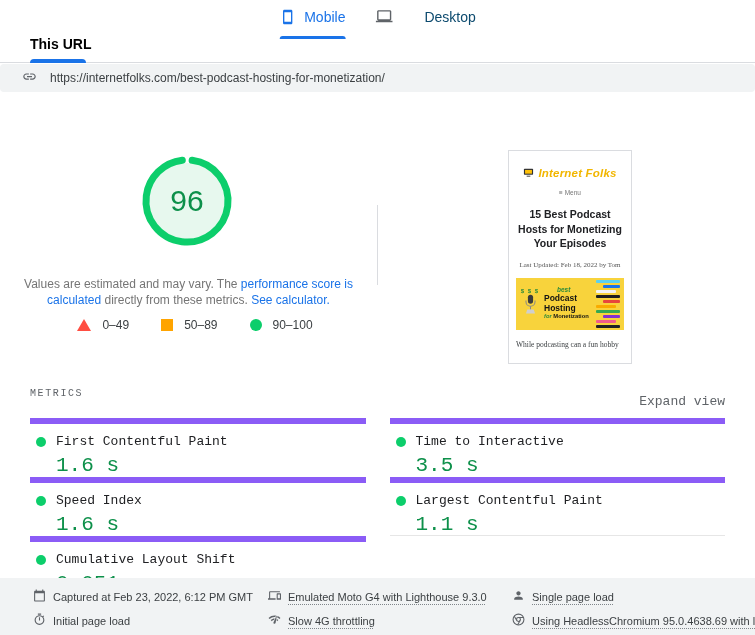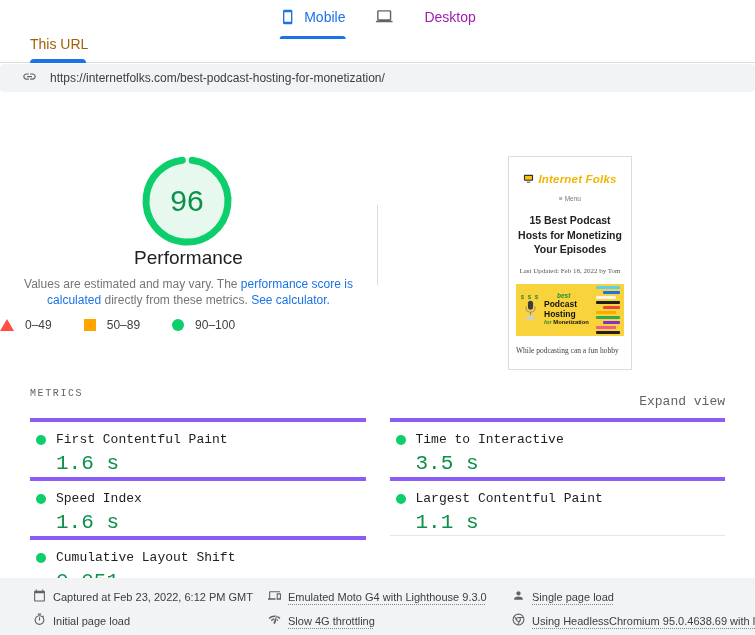--- a/index.html
+++ b/index.html
@@ -4,46 +4,46 @@
 <style>
   * { margin:0; padding:0; box-sizing:border-box; }
   html,body { width:755px; height:635px; background:#fff; font-family:"Liberation Sans",sans-serif; position:relative; overflow:hidden; }
 
   
   .header { position:absolute; top:0; left:0; width:755px; height:63px; border-bottom:1px solid #dadce0; background:#fff; }
   .device-tabs { position:absolute; top:8px; left:50%; transform:translateX(-50%); display:flex; gap:30px; }
   .device-tab { display:flex; align-items:center; gap:9px; font-size:14px; font-weight:500; padding-bottom:14px; position:relative; cursor:pointer; }
   .device-tab.active { color:#1a73e8; }
   .device-tab.active::after { content:""; position:absolute; left:0; right:0; bottom:0; height:3px; background:#1a73e8; border-radius:3px 3px 0 0; }
-  .device-tab.inactive { color:#a21caf;gap:32px; }
+  .device-tab.inactive { color:#0c4a6e;gap:32px; }
   .device-tab svg { display:block; }
-  .this-url { position:absolute; left:30px; top:36px; height:27px; font-size:14px; font-weight:400; color:#a16207; cursor:pointer; }
+  .this-url { position:absolute; left:30px; top:36px; height:27px; font-size:14px; font-weight:700; color:#000000; cursor:pointer; }
   .this-url::after { content:""; position:absolute; left:0; bottom:0; width:56px; height:4px; background:#1a73e8; border-radius:4px 4px 0 0; }
 
   
   .url-bar { position:absolute; top:64px; left:0; width:755px; height:28px; background:#f1f3f4; border-radius:4px; display:flex; align-items:center; padding-left:22px; }
   .url-bar svg { margin-right:13px; flex:none; }
   .url-text { font-size:12px; color:#3c4043; }
 
   
   .summary { position:absolute; top:92px; left:0; width:755px; height:273px; }
   .gauge-wrap { position:absolute; left:139px; top:61px; width:96px; height:96px; }
   .score-num { position:absolute; top:0; left:0; width:96px; height:96px; display:flex; align-items:center; justify-content:center; font-size:30px; color:#0d904a; }
   .perf-title { position:absolute; top:155px; left:0; width:377px; text-align:center; font-size:19px; color:#212121; }
   .perf-desc { position:absolute; top:184px; left:22px; width:333px; text-align:center; font-size:12px; line-height:16px; color:#757575; }
   .perf-desc a { color:#1a73e8; text-decoration:none; cursor:pointer; }
-  .legend { position:absolute; top:226px; left:0; width:390px; display:flex; align-items:center; gap:32px; font-size:12px; color:#3c4043; }
+  .legend { position:absolute; top:226px; left:0; width:390px; display:flex; justify-content:center; align-items:center; gap:32px; font-size:12px; color:#3c4043; }
   .legend-item { display:flex; align-items:center; gap:11px; }
   .tri { width:0; height:0; border-left:7px solid transparent; border-right:7px solid transparent; border-bottom:12px solid #ff4e42; }
   .sq { width:12px; height:12px; background:#ffa400; }
   .dot-lg { width:12px; height:12px; border-radius:50%; background:#0cce6b; }
   .divider { position:absolute; left:377px; top:113px; width:1px; height:80px; background:#dadce0; }
 
   
-  .thumb { position:absolute; left:508px; top:64px; width:124px; height:214px; border:1px solid #dadce0; background:#fff; overflow:hidden; cursor:pointer; }
+  .thumb { position:absolute; left:508px; top:58px; width:124px; height:214px; border:1px solid #dadce0; background:#fff; overflow:hidden; cursor:pointer; }
   .thumb-logo { margin-top:13px; display:flex; justify-content:center; align-items:center; gap:4px; }
   .site-name { font-size:11.5px; font-weight:700; font-style:italic; color:#f2b600; letter-spacing:.2px; }
   .thumb-menu { margin-top:7px; text-align:center; font-size:6.5px; color:#777; }
   .thumb-heading { margin:11px 6px 0; text-align:center; font-size:10.5px; font-weight:700; color:#202124; line-height:1.4; }
   .thumb-byline { margin-top:10px; text-align:center; font-size:7px; font-family:"Liberation Serif",serif; color:#555; }
   .thumb-img { margin:9px 7px 0; height:52px; background:#f8d33c; display:flex; align-items:center; padding:3px 3px; gap:2px; }
   .mic-block { width:22px; text-align:center; }
   .dollars { color:#2e8b3a; font-size:6px; font-weight:700; letter-spacing:1px; line-height:6px; }
   .img-text { flex:1; line-height:1.1; padding-left:1px; }
   .t-best { font-size:6.5px; color:#2e8b3a; font-style:italic; font-weight:700; margin-left:13px; line-height:1; }
@@ -55,21 +55,21 @@
   .pill.p1 { width:70%; align-self:flex-end; }
   .pill.p2 { width:85%; }
   .thumb-caption { margin:10px 7px 0; font-size:7.5px; font-family:"Liberation Serif",serif; color:#3c4043; }
 
   
   .metrics { position:absolute; top:365px; left:0; width:755px;font-family:Liberation Mono, monospace; }
   .metrics-head { display:flex; justify-content:space-between; align-items:center; margin:0 30px; padding:13px 0 9px; }
   .metrics-label { font-size:10px; letter-spacing:1.6px; color:#5f6368; }
   .expand-view { font-size:13px; color:#5f6368; cursor:pointer;margin-top:16px; }
   .metrics-grid { display:grid; grid-template-columns:1fr 1fr; column-gap:24px; margin:0 30px; }
-  .cell { border-top:4px solid #8b5cf6; height:59px; padding:10px 0 0 6px; }
+  .cell { border-top:6px solid #8b5cf6; height:59px; padding:10px 0 0 6px; }
   .cell:nth-last-child(-n+2) { border-bottom:1px solid #e6e6e6; }
   .m-top { display:flex; align-items:center; gap:10px; }
   .dot { width:10px; height:10px; border-radius:50%; background:#0cce6b; flex:none; }
   .m-label { font-size:13px; color:#202124; }
   .m-value { font-size:21px; color:#0d904a; margin:5px 0 0 20px; }
 
   
   .footer { position:absolute; top:578px; left:0; width:755px; height:57px; background:#f1f3f4; padding:11px 10px 12px 33px; }
   .footer-grid { display:grid; grid-template-columns:235px 244px auto; row-gap:9px; }
   .f-item { display:flex; align-items:center; gap:7px; font-size:11px; color:#3c4043; white-space:nowrap; }
@@ -113,21 +113,20 @@
 </div>
 
 <div class="summary">
   <div class="gauge-wrap">
     <svg width="96" height="96" viewBox="0 0 96 96">
       <circle cx="48" cy="48" r="38" fill="#e7f8ee"></circle>
       <circle cx="48" cy="48" r="41" fill="none" stroke="#0cce6b" stroke-width="7" stroke-linecap="round" stroke-dasharray="247.30617369058848 10.304423903774529" transform="rotate(-82.8 48 48)"></circle>
     </svg>
     <div class="score-num">96</div>
   </div>
-  <div class="perf-title">Performance</div>
   <div class="perf-desc">
     <span>Values are estimated and may vary. The </span><a>performance score is calculated</a><span> directly from these metrics. </span><a>See calculator.</a>
   </div>
   <div class="legend">
     <div class="legend-item">
       <span class="tri"></span>
       <span>0–49</span>
     </div>
     <div class="legend-item">
       <span class="sq"></span>

